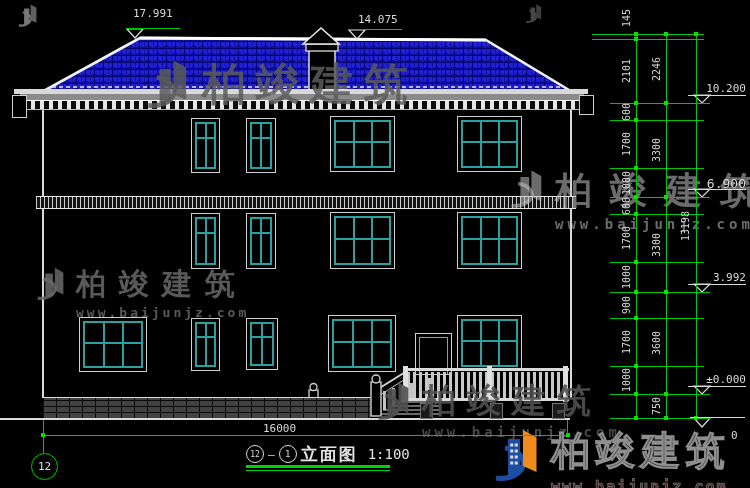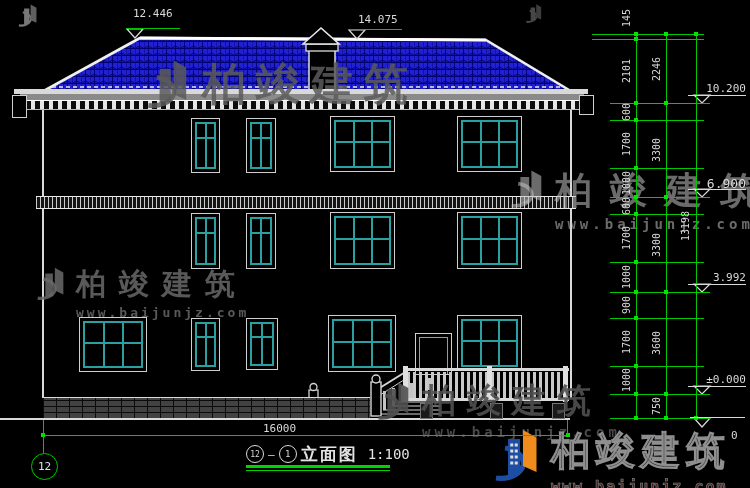--- a/index.html
+++ b/index.html
@@ -365,21 +365,21 @@
       <div class="wline" style="position: absolute; left: 688px; top: 95px; width: 58px; height: 1px;"></div>
       <div class="cadtxt" style="position: absolute; left: 746px; top: 83px; font-size: 11px; transform: translateX(-100%);">10.200</div>
       <div class="wline" style="position: absolute; left: 688px; top: 189px; width: 58px; height: 1px;"></div>
       <div class="cadtxt" style="position: absolute; left: 746px; top: 177px; font-size: 13px; transform: translateX(-100%);">6.900</div>
       <div class="wline" style="position: absolute; left: 688px; top: 284px; width: 58px; height: 1px;"></div>
       <div class="cadtxt" style="position: absolute; left: 746px; top: 272px; font-size: 11px; transform: translateX(-100%);">3.992</div>
       <div class="wline" style="position: absolute; left: 688px; top: 386px; width: 58px; height: 1px;"></div>
       <div class="cadtxt" style="position: absolute; left: 746px; top: 374px; font-size: 11px; transform: translateX(-100%);">±0.000</div>
       <div class="wline" style="position: absolute; left: 690px; top: 417px; width: 55px; height: 1px;"></div>
       <div class="cadtxt" style="position: absolute; left: 731px; top: 430px; font-size: 11px;">0</div>
-      <div class="cadtxt" style="position: absolute; left: 133px; top: 8px; font-size: 11px;">12.446</div>
+      <div class="cadtxt" style="position: absolute; left: 133px; top: 8px; font-size: 11px;">17.991</div>
       <div class="gline" style="position: absolute; left: 126px; top: 28px; width: 54px; height: 1.4px;"></div>
       <div class="cadtxt" style="position: absolute; left: 358px; top: 14px; font-size: 11px;">14.075</div>
       <div class="gline" style="position: absolute; left: 348px; top: 29px; width: 54px; height: 1.4px;"></div>
     </div>
 
   <div class="abs cadtxt rot" style="left:686px;top:226px;">13198</div>
 
   <div class="abs gline" style="left:43px;top:435px;width:525px;height:1px;"></div>
   <div class="abs gtick" style="left:41px;top:433px;"></div>
   <div class="abs gtick" style="left:566px;top:433px;"></div>

